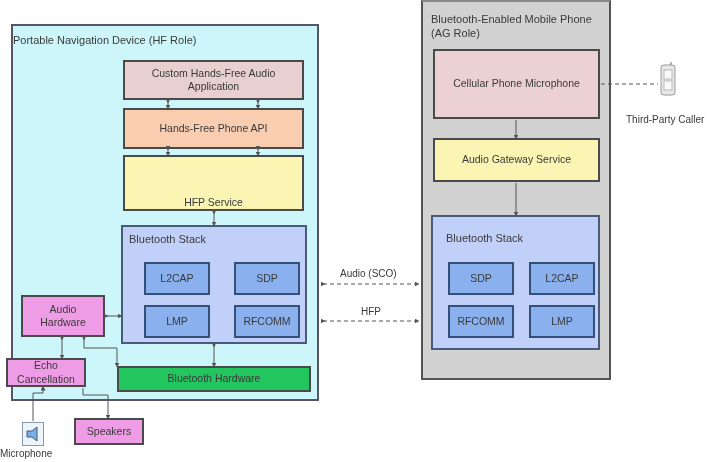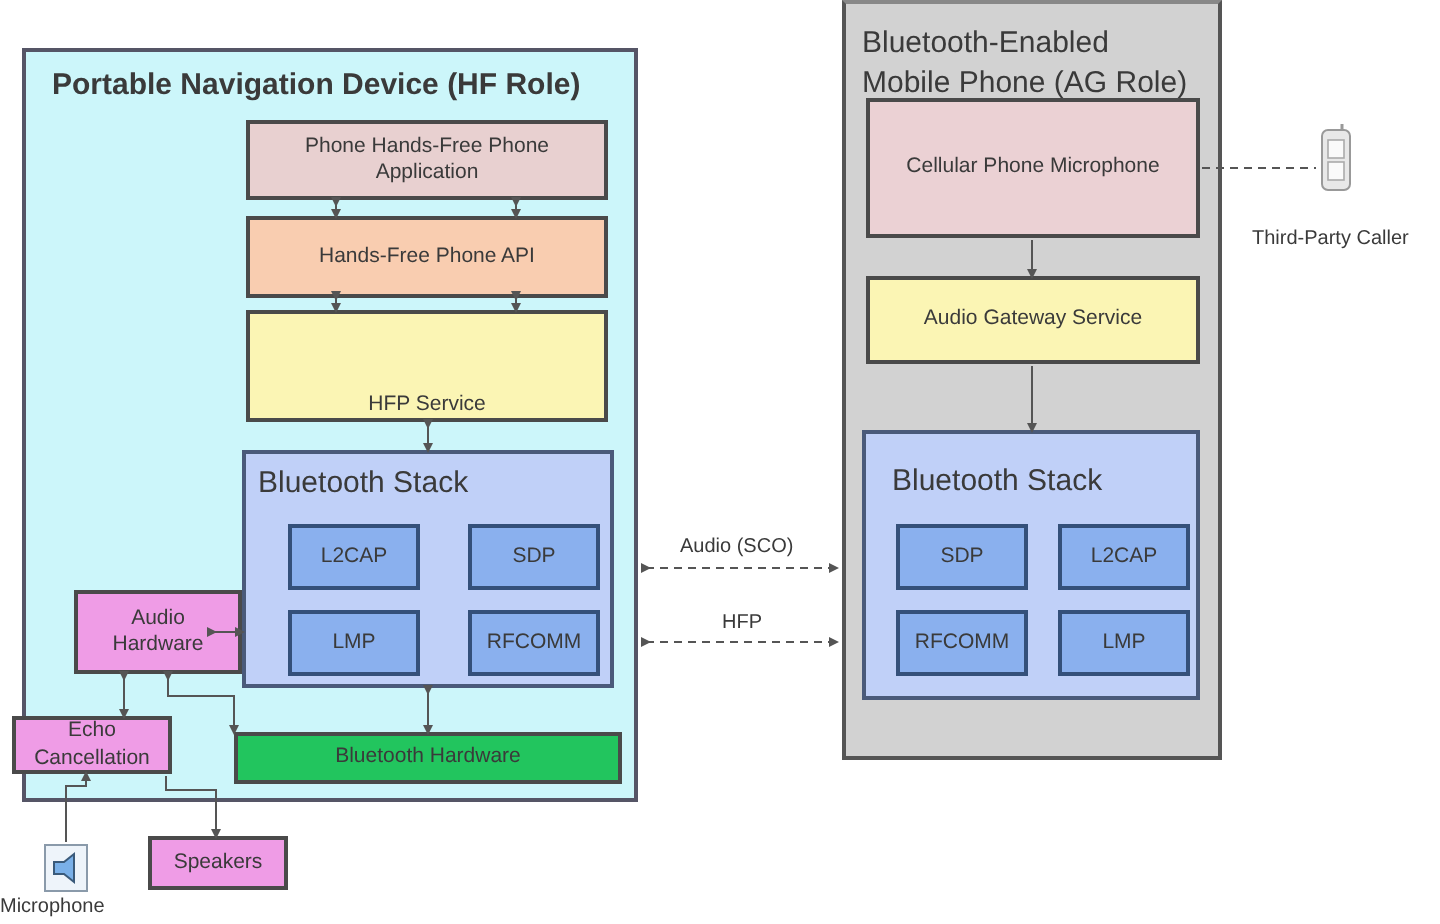--- a/index.html
+++ b/index.html
@@ -1,33 +1,33 @@
 <!DOCTYPE html>
 <html><head>
 <meta charset="utf-8">
 <style>
   html, body { margin: 0; padding: 0; background: #ffffff; }
   body { width: 720px; height: 462px; position: relative; overflow: hidden;
          font-family: "Liberation Sans", sans-serif; color: #3a3a3a; }
   .abs { position: absolute; box-sizing: border-box; }
   .box { display: flex; align-items: center; justify-content: center; text-align: center;
          font-size: 10.5px; line-height: 1.25; border: 2px solid #4a4a4a; }
-  .container-label { position: absolute; font-size: 15px; line-height: 1.3; }
+  .container-label { position: absolute; font-size: 11px; line-height: 1.3; }
   svg.wires { position: absolute; left: 0; top: 0; width: 720px; height: 462px; pointer-events: none; }
   .plain-label { position: absolute; font-size: 10px; white-space: nowrap; }
 </style>
 </head>
 <body>
 
 <div class="abs" style="left:11px;top:24px;width:308px;height:377px;background:#ccf6fa;border:2px solid #556;">
-  <div class="container-label" style="left:13px;top:7px;font-weight:bold;">Portable Navigation Device (HF Role)</div>
+  <div class="container-label" style="left:0;top:7px;">Portable Navigation Device (HF Role)</div>
 </div>
 
 <div class="abs box" style="left:123px;top:60px;width:181px;height:40px;background:#e8d0d0;">
-  <span style="padding:0 16px;">Phone Hands-Free Phone Application</span>
+  <span style="padding:0 16px;">Custom Hands-Free Audio Application</span>
 </div>
 
 <div class="abs box" style="left:123px;top:108px;width:181px;height:41px;background:#f9cdb0;">
   <span>Hands-Free Phone API</span>
 </div>
 
 <div class="abs box" style="left:123px;top:155px;width:181px;height:56px;background:#fbf5b4;align-items:flex-end;">
   <span>HFP Service</span>
 </div>
 
@@ -40,21 +40,21 @@
 <div class="abs box" style="left:234px;top:262px;width:66px;height:33px;background:#8ab0ee;border-color:#34507a;">
   <span>SDP</span>
 </div>
 <div class="abs box" style="left:144px;top:305px;width:66px;height:33px;background:#8ab0ee;border-color:#34507a;">
   <span>LMP</span>
 </div>
 <div class="abs box" style="left:234px;top:305px;width:66px;height:33px;background:#8ab0ee;border-color:#34507a;">
   <span>RFCOMM</span>
 </div>
 
-<div class="abs box" style="left:21px;top:295px;width:84px;height:42px;background:#ef9ce6;margin-left:16px;">
+<div class="abs box" style="left:21px;top:295px;width:84px;height:42px;background:#ef9ce6;">
   <span style="padding:0 12px;">Audio Hardware</span>
 </div>
 
 <div class="abs box" style="left:6px;top:358px;width:80px;height:29px;background:#ef9ce6;">
   <span style="padding:0 8px;">Echo Cancellation</span>
 </div>
 
 <div class="abs box" style="left:117px;top:366px;width:194px;height:26px;background:#22c55e;">
   <span>Bluetooth Hardware</span>
 </div>

